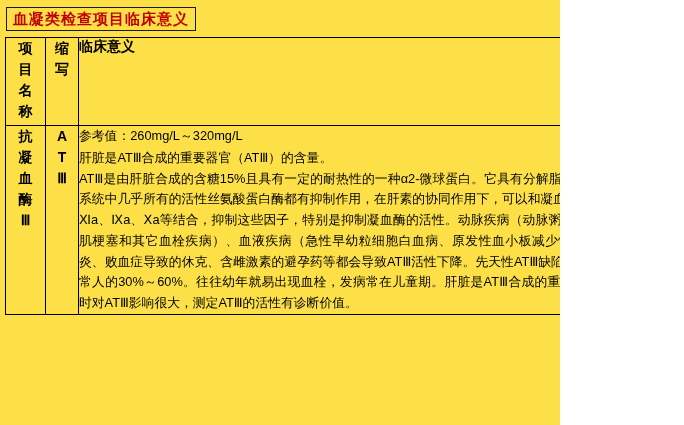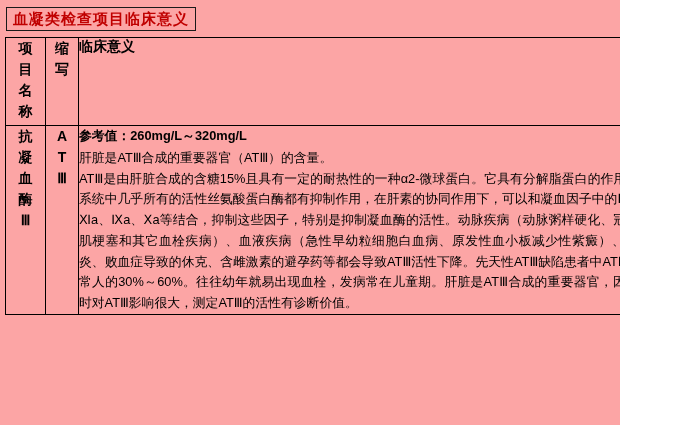--- a/index.html
+++ b/index.html
@@ -4,23 +4,23 @@
 <style>
   * { box-sizing: border-box; }
   html, body {
     margin: 0;
     padding: 0;
     background: #ffffff;
     font-family: "Liberation Sans", sans-serif;
   }
   #page {
     position: relative;
-    width: 620px;
+    width: 560px;
     height: 425px;
-    background: #fca5a5;
+    background: #fde047;
     overflow: hidden;
   }
   
   .title-wrap {
     padding: 7px 0 6px 6px;
   }
   .title-box {
     display: inline-block;
     border: 1px solid #1a1a1a;
     padding: 2px 6px 3px 6px;
@@ -80,21 +80,21 @@
   .body-b { font-size: 12.5px; line-height: 1.5; }
 
   .body-c {
     padding: 8px 9px 6px 9px;
     font-size: 12.8px;
     line-height: 1.62;
     color: #000;
     text-align: justify;
   }
   .ref-line {
-    font-weight: bold;
+    font-weight: normal;
     margin: 0 0 1px 0;
   }
   .para {
     margin: 0;
     text-indent: 0;
   }
 </style>
 </head>
 <body>
 

